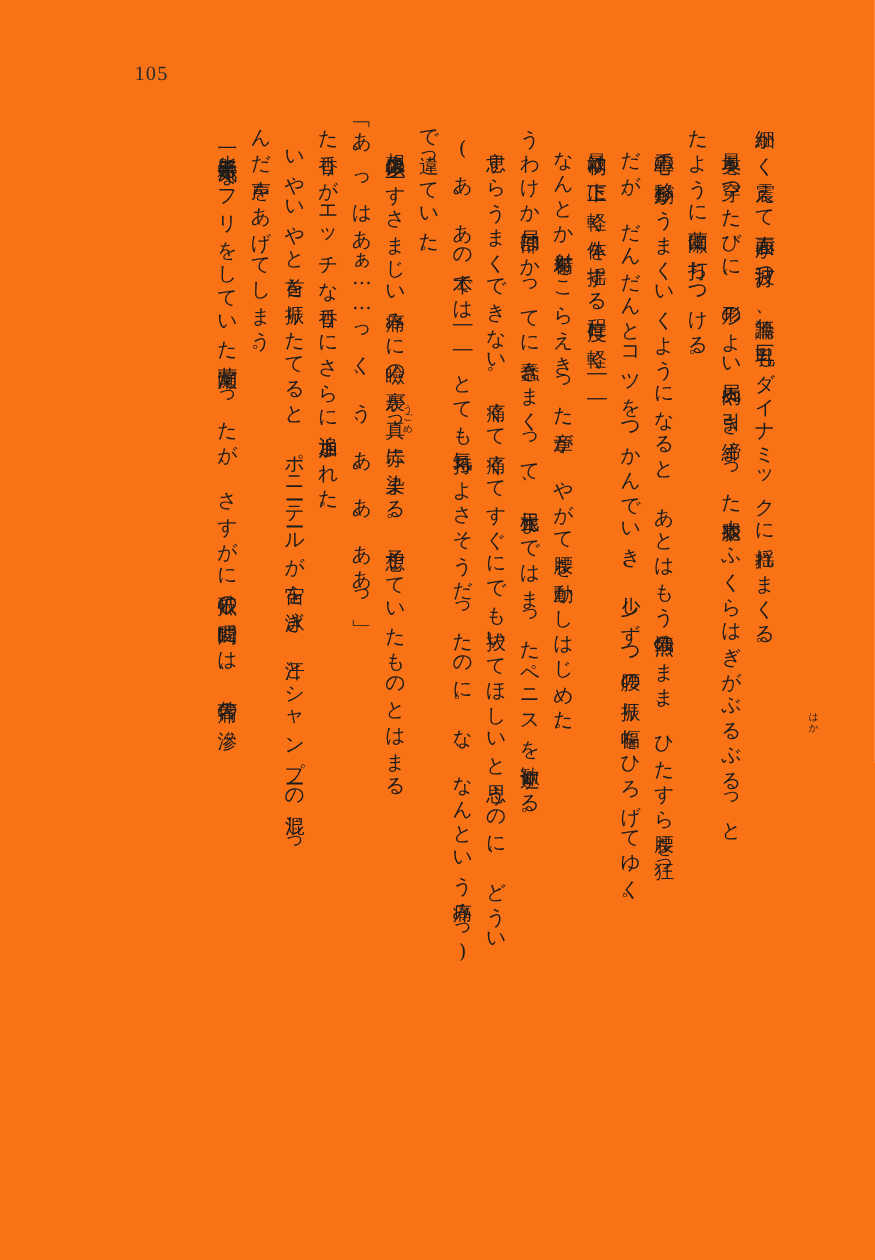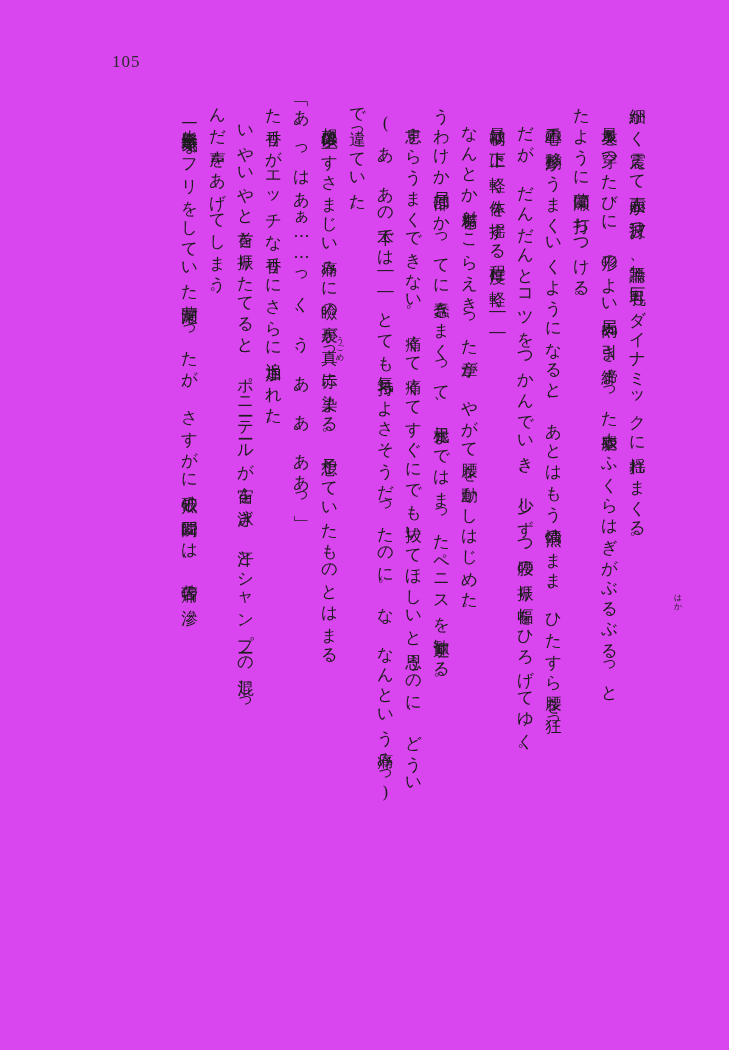--- a/index.html
+++ b/index.html
@@ -12,21 +12,21 @@
     height: 1050px;
     overflow: hidden;
     font-family: "Liberation Serif", "DejaVu Serif", serif;
     color: #1a1a1a;
   }
 
   .page {
     position: relative;
     width: 729px;
     height: 1050px;
-    background: #d946ef;
+    background: #f97316;
   }
 
   
   .page-number {
     position: absolute;
     top: 52px;
     left: 112px;
     font-size: 17px;
     letter-spacing: 1px;
     color: #2b2b2b;

